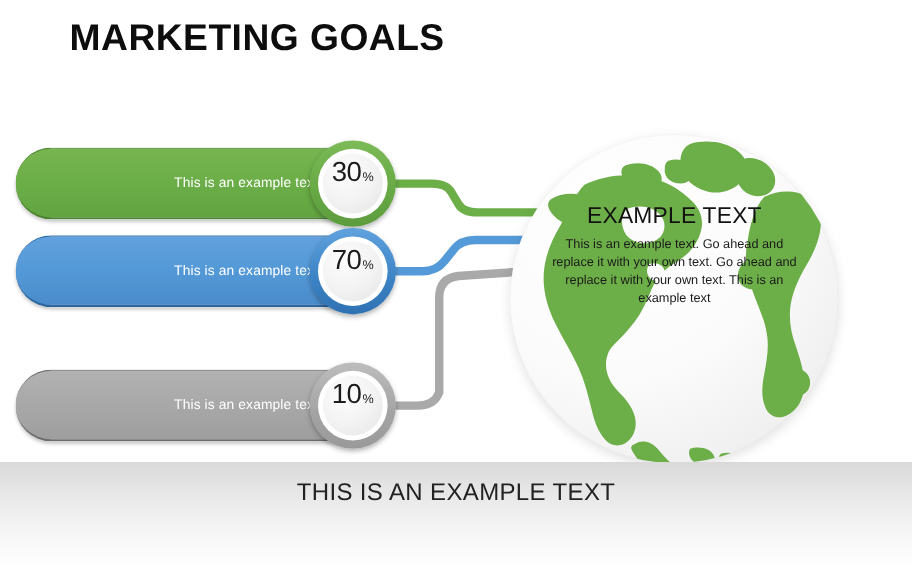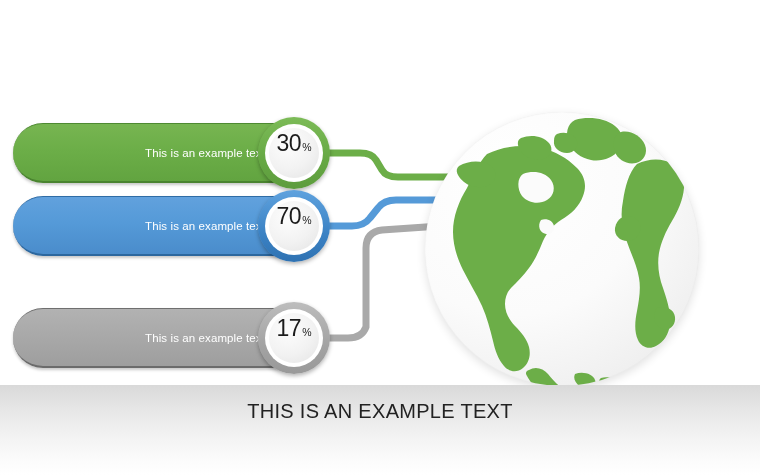--- a/index.html
+++ b/index.html
@@ -234,20 +234,21 @@
     font-size: 9.8px;
     color: #2b2b2b;
     line-height: 1.5;
   }
 </style>
 </head>
 <body>
 
 <div id="slide">
 
+  <div id="page-title">MARKETING GOALS</div>
 
   <svg id="connectors" viewBox="0 0 760 475" xmlns="http://www.w3.org/2000/svg">
     <path d="M 326 153 L 360 153 Q 372 153 376 160 L 382 170 Q 386 177 398 177 L 452 177" fill="none" stroke="#6cae48" stroke-width="7" stroke-linecap="round"></path>
     <path d="M 326 226 L 352 226 Q 364 226 370 218 L 378 208 Q 384 200 396 200 L 452 200" fill="none" stroke="#559ad8" stroke-width="7" stroke-linecap="round"></path>
     <path d="M 326 338 L 348 338 Q 362 338 366 327 L 366 248 Q 366 232 382 230 L 440 226" fill="none" stroke="#a9a9a9" stroke-width="7" stroke-linecap="round"></path>
   </svg>
 
   <div class="bar-row green">
     <div class="bar-shape">
       <span class="bar-label">This is an example text</span>
@@ -281,21 +282,21 @@
     <span class="core">
       <span class="num">70</span>
         <span class="pct">%</span>
     </span>
   </div>
 
   <div class="badge grey">
     <span class="ring"></span>
     <span class="gap"></span>
     <span class="core">
-      <span class="num">17</span>
+      <span class="num">10</span>
         <span class="pct">%</span>
     </span>
   </div>
 
   <div id="globe">
     <svg id="globe-map" viewBox="0 0 274 274" xmlns="http://www.w3.org/2000/svg">
       <g fill="#6cae48">
 
         <path d="M150 8 C163 4 180 6 190 14 C198 20 200 30 194 38 C188 46 176 50 166 48
                  C156 46 148 40 144 32 C140 22 142 12 150 8 Z"></path>
@@ -347,19 +348,23 @@
                  C244 222 239 230 231 234 C224 238 216 235 213 228
                  C209 219 210 209 212 199 C214 188 216 177 214 166
                  C212 153 206 142 202 130 C197 117 195 103 198 89
                  C200 75 204 60 212 52 Z"></path>
         <path d="M196 106 C204 102 213 105 215 112 C217 120 212 128 204 129
                  C196 130 189 124 190 116 C191 111 193 108 196 106 Z"></path>
         <path d="M232 196 C240 193 249 197 250 205 C251 213 245 219 238 217
                  C230 215 226 204 232 196 Z"></path>
       </g>
     </svg>
+    <div id="globe-text">
+      <div id="globe-heading">EXAMPLE TEXT</div>
+      <div id="globe-body">This is an example text. Go ahead and replace it with your own text. Go ahead and replace it with your own text. This is an example text</div>
+    </div>
   </div>
 
   <div id="footer">
     <div id="footer-heading">THIS IS AN EXAMPLE TEXT</div>
   </div>
 
 </div>
 
 </body></html>

